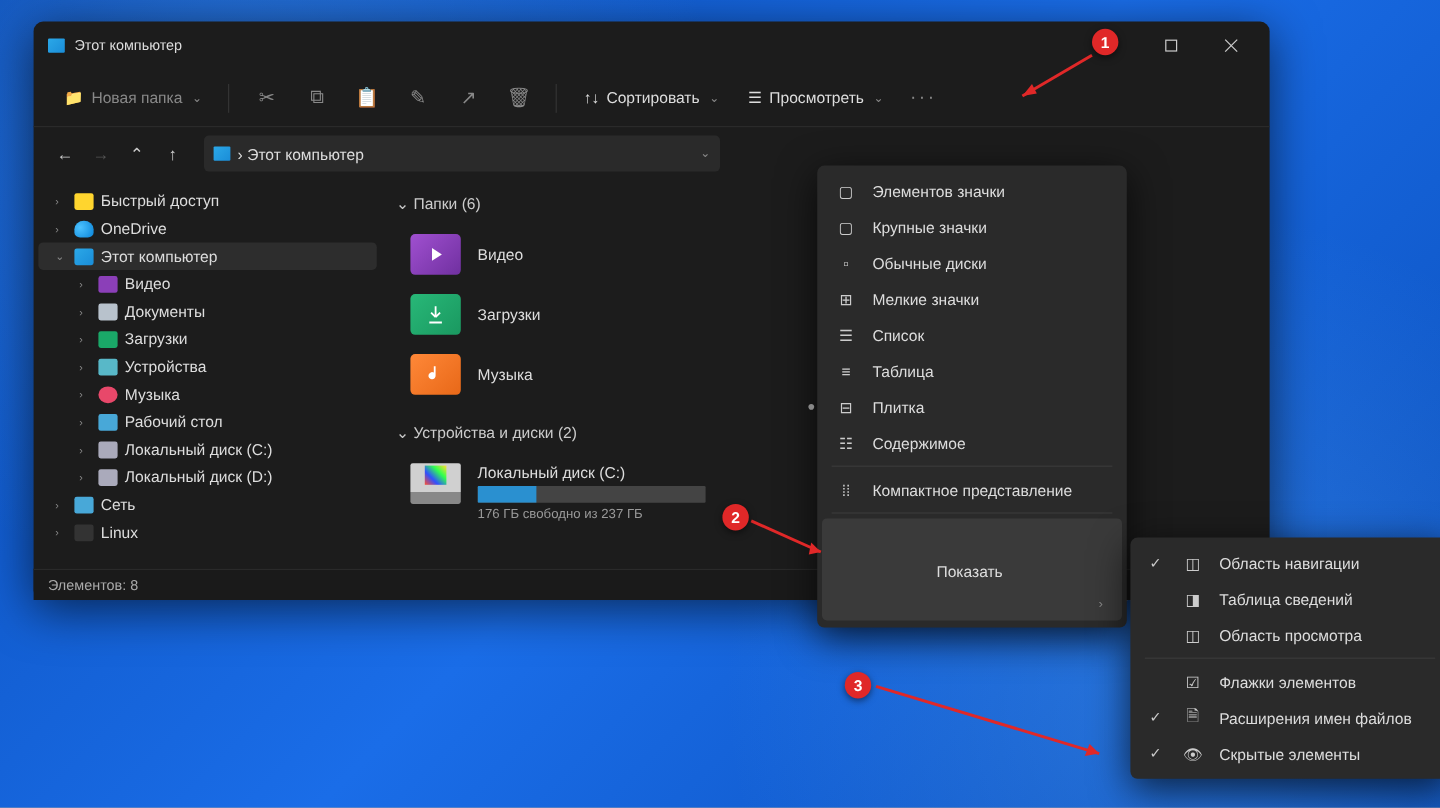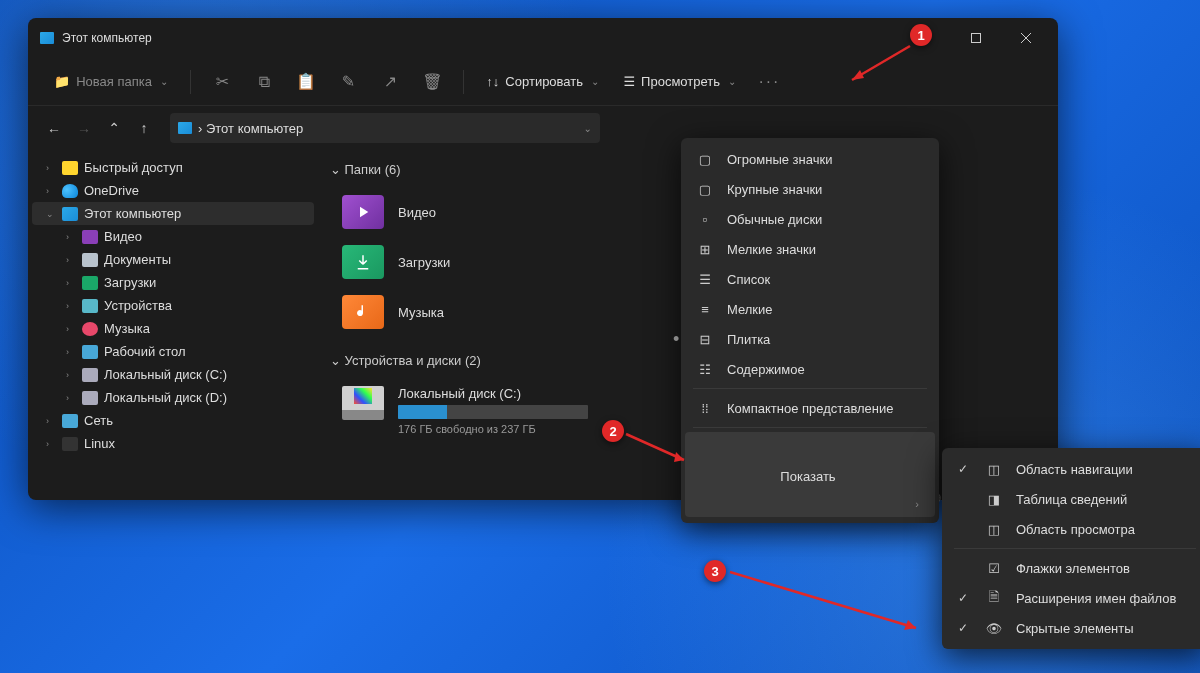--- a/index.html
+++ b/index.html
@@ -265,45 +265,48 @@
               <div class="drive-fill" id="drive-c-fill" style="width: 26%;"></div>
             </div>
           <div class="drive-sub">176 ГБ свободно из 237 ГБ</div>
         </div>
       </div>
     </div>
   </div>
 
   <div class="drive2">780 ГБ свободно из 951 ГБ</div>
 
+  <div class="statusbar">
+    <span>Элементов: 8</span>
+  </div>
 
   <div class="menu vm">
     <div class="menu-item">
         <span class="menu-icon">▢</span>
-        <span>Огромные значки</span>
+        <span>Элементов значки</span>
       </div>
     <div class="menu-item">
         <span class="menu-icon">▢</span>
         <span>Крупные значки</span>
       </div>
     <div class="menu-item">
         <span class="menu-icon">▫</span>
         <span>Обычные диски</span>
       </div>
     <div class="menu-item">
         <span class="menu-icon">⊞</span>
         <span>Мелкие значки</span>
       </div>
     <div class="menu-item">
         <span class="menu-icon">☰</span>
         <span>Список</span>
       </div>
     <div class="menu-item">
         <span class="menu-icon">≡</span>
-        <span>Мелкие</span>
+        <span>Таблица</span>
       </div>
     <div class="menu-item">
         <span style="position:absolute;margin-left:-24px;font-size:18px;color:#888;">•</span>
         <span class="menu-icon">⊟</span>
         <span>Плитка</span>
       </div>
     <div class="menu-item">
         <span class="menu-icon">☷</span>
         <span>Содержимое</span>
       </div>

